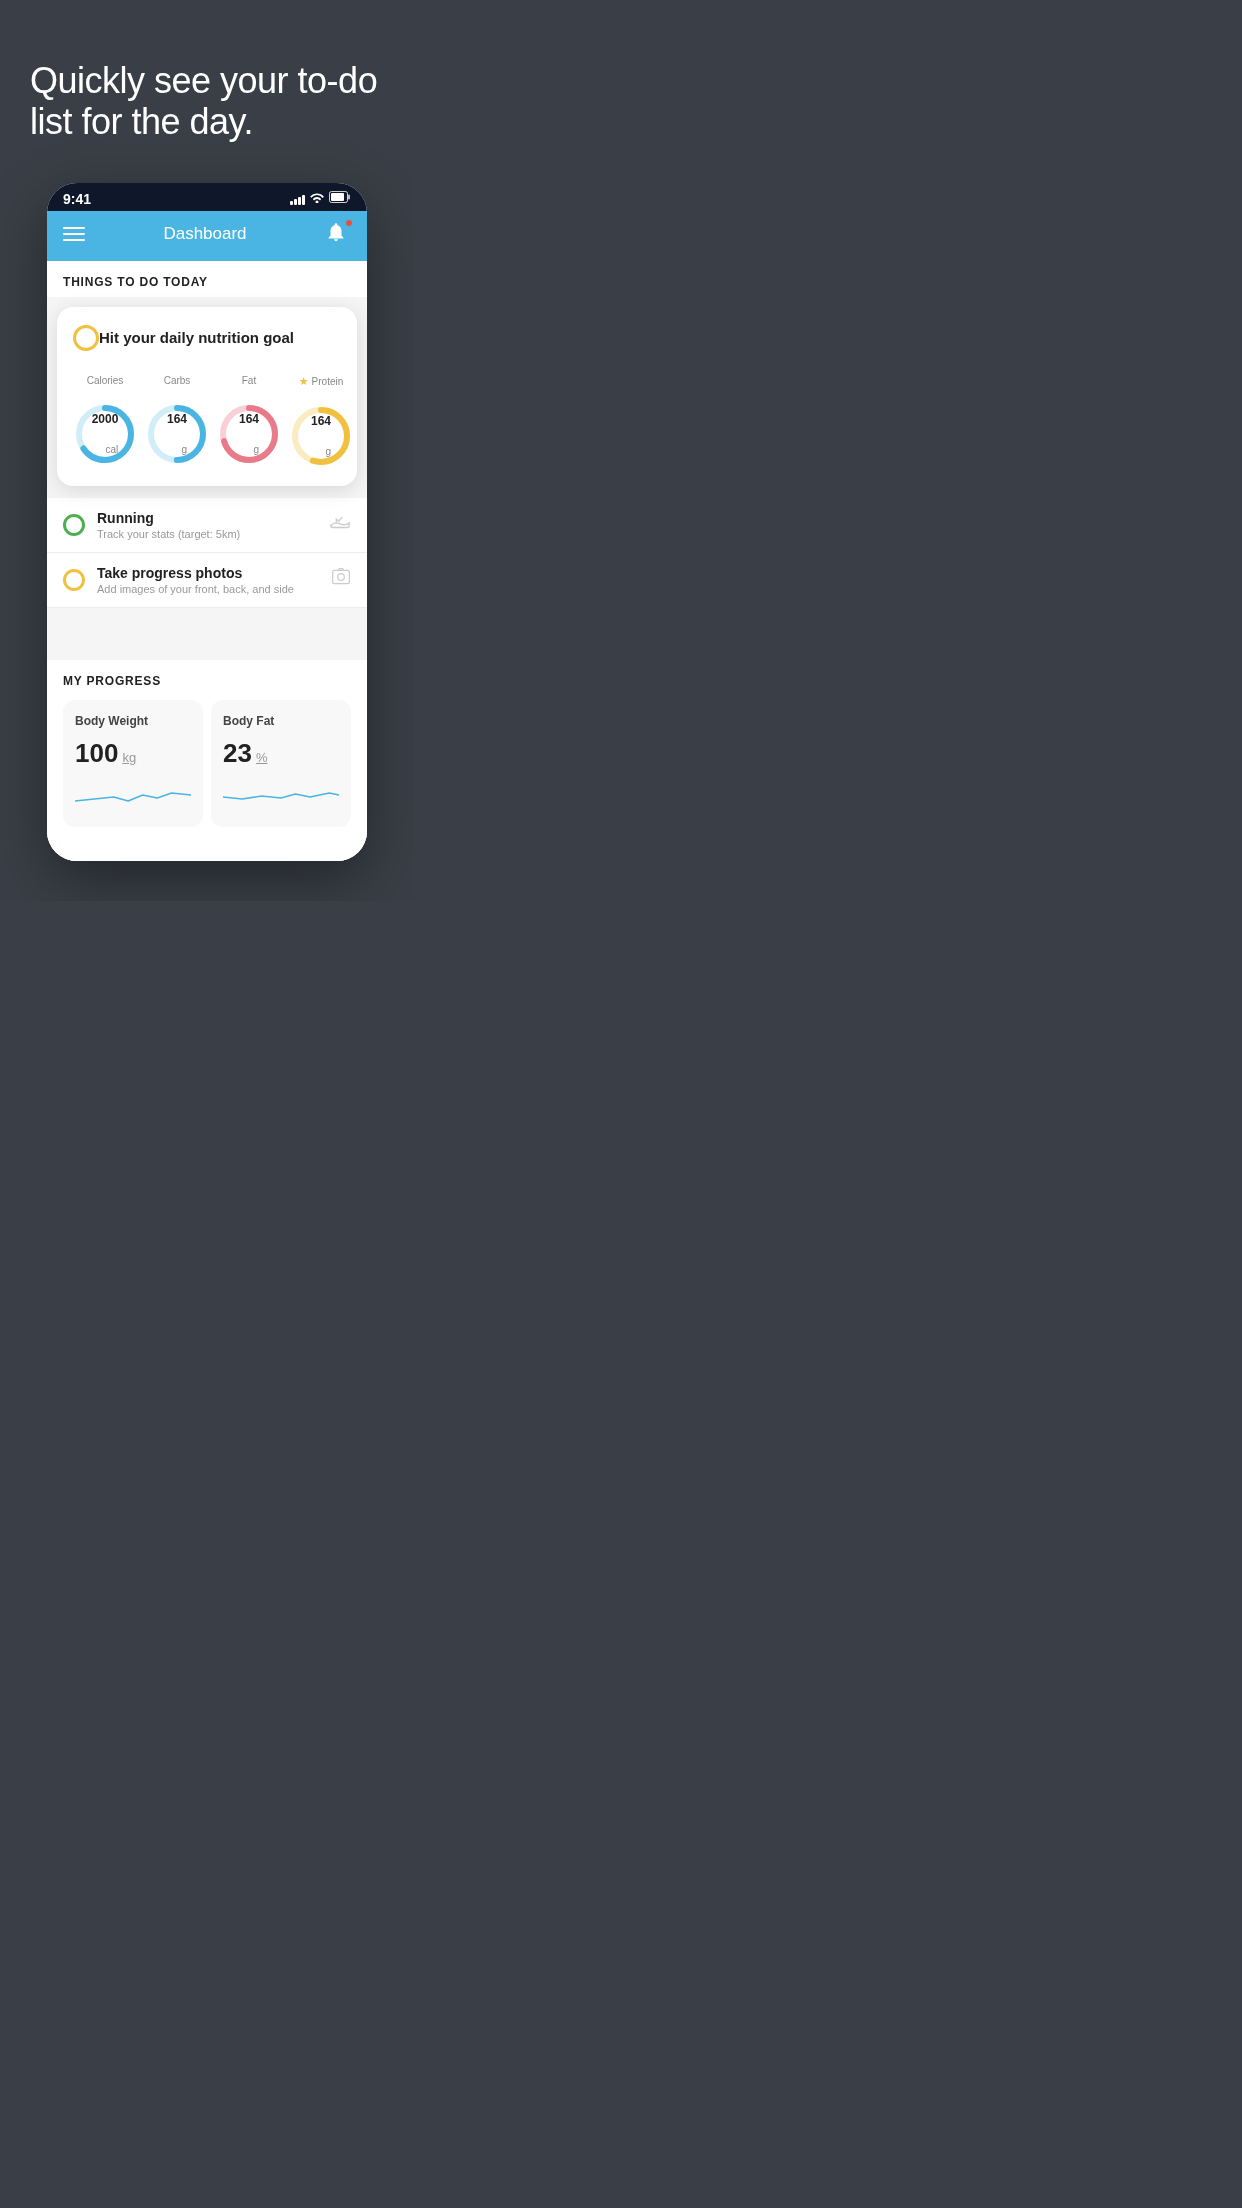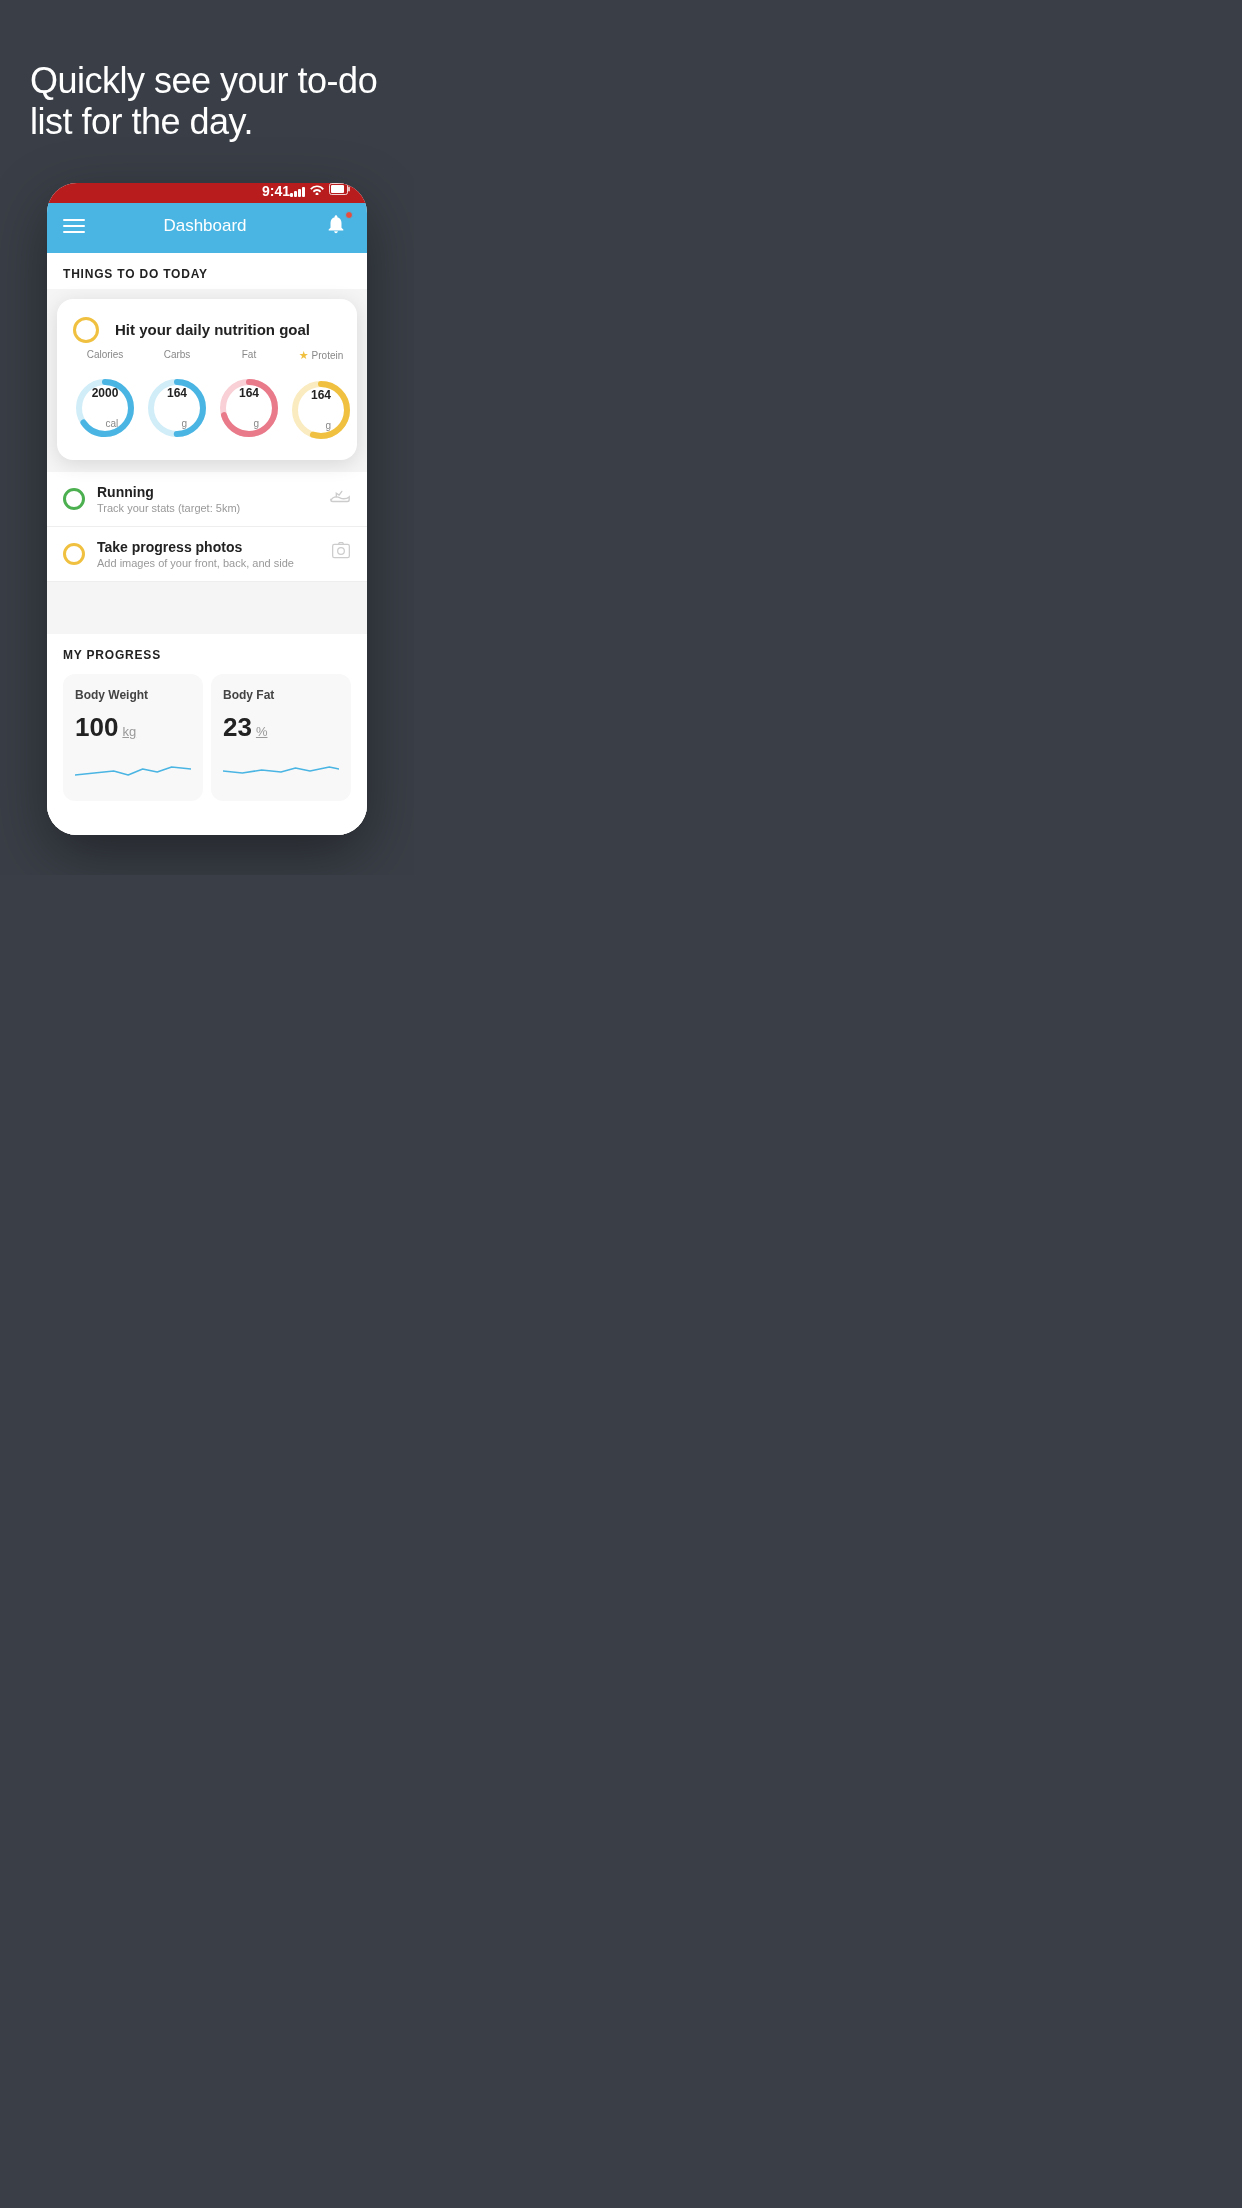--- a/index.html
+++ b/index.html
@@ -36,25 +36,25 @@
       border-radius: 30px;
       overflow: hidden;
       margin: 0 auto;
       box-shadow: 0 20px 60px rgba(0,0,0,0.4);
       position: relative;
       margin-top: 20px;
     }
 
     
     .status-bar {
-      background: #b91c1c;
-      display: flex;
-      justify-content: flex-end;
-      align-items: center;
-      padding: 0 16px 4px 16px;
+      background: #0f172a;
+      display: flex;
+      justify-content: space-between;
+      align-items: center;
+      padding: 8px 16px 4px 16px;
       font-size: 13px;
       font-weight: 600;
       color: #ffffff;
     }
 
     .status-time { font-weight: 700; font-size: 14px; }
 
     .status-icons {
       display: flex;
       align-items: center;
@@ -148,22 +148,22 @@
       margin: 0 10px;
       position: relative;
       z-index: 10;
       box-shadow: 0 4px 20px rgba(0,0,0,0.12);
       top: 10px;
     }
 
     .card-header {
       display: flex;
       align-items: center;
-      gap: 16px;
-      margin-bottom: 6px;
+      gap: 0;
+      margin-bottom: 24px;
     }
 
     .circle-check {
       width: 26px;
       height: 26px;
       border-radius: 50%;
       border: 3px solid #f0c040;
       flex-shrink: 0;
     }
 

